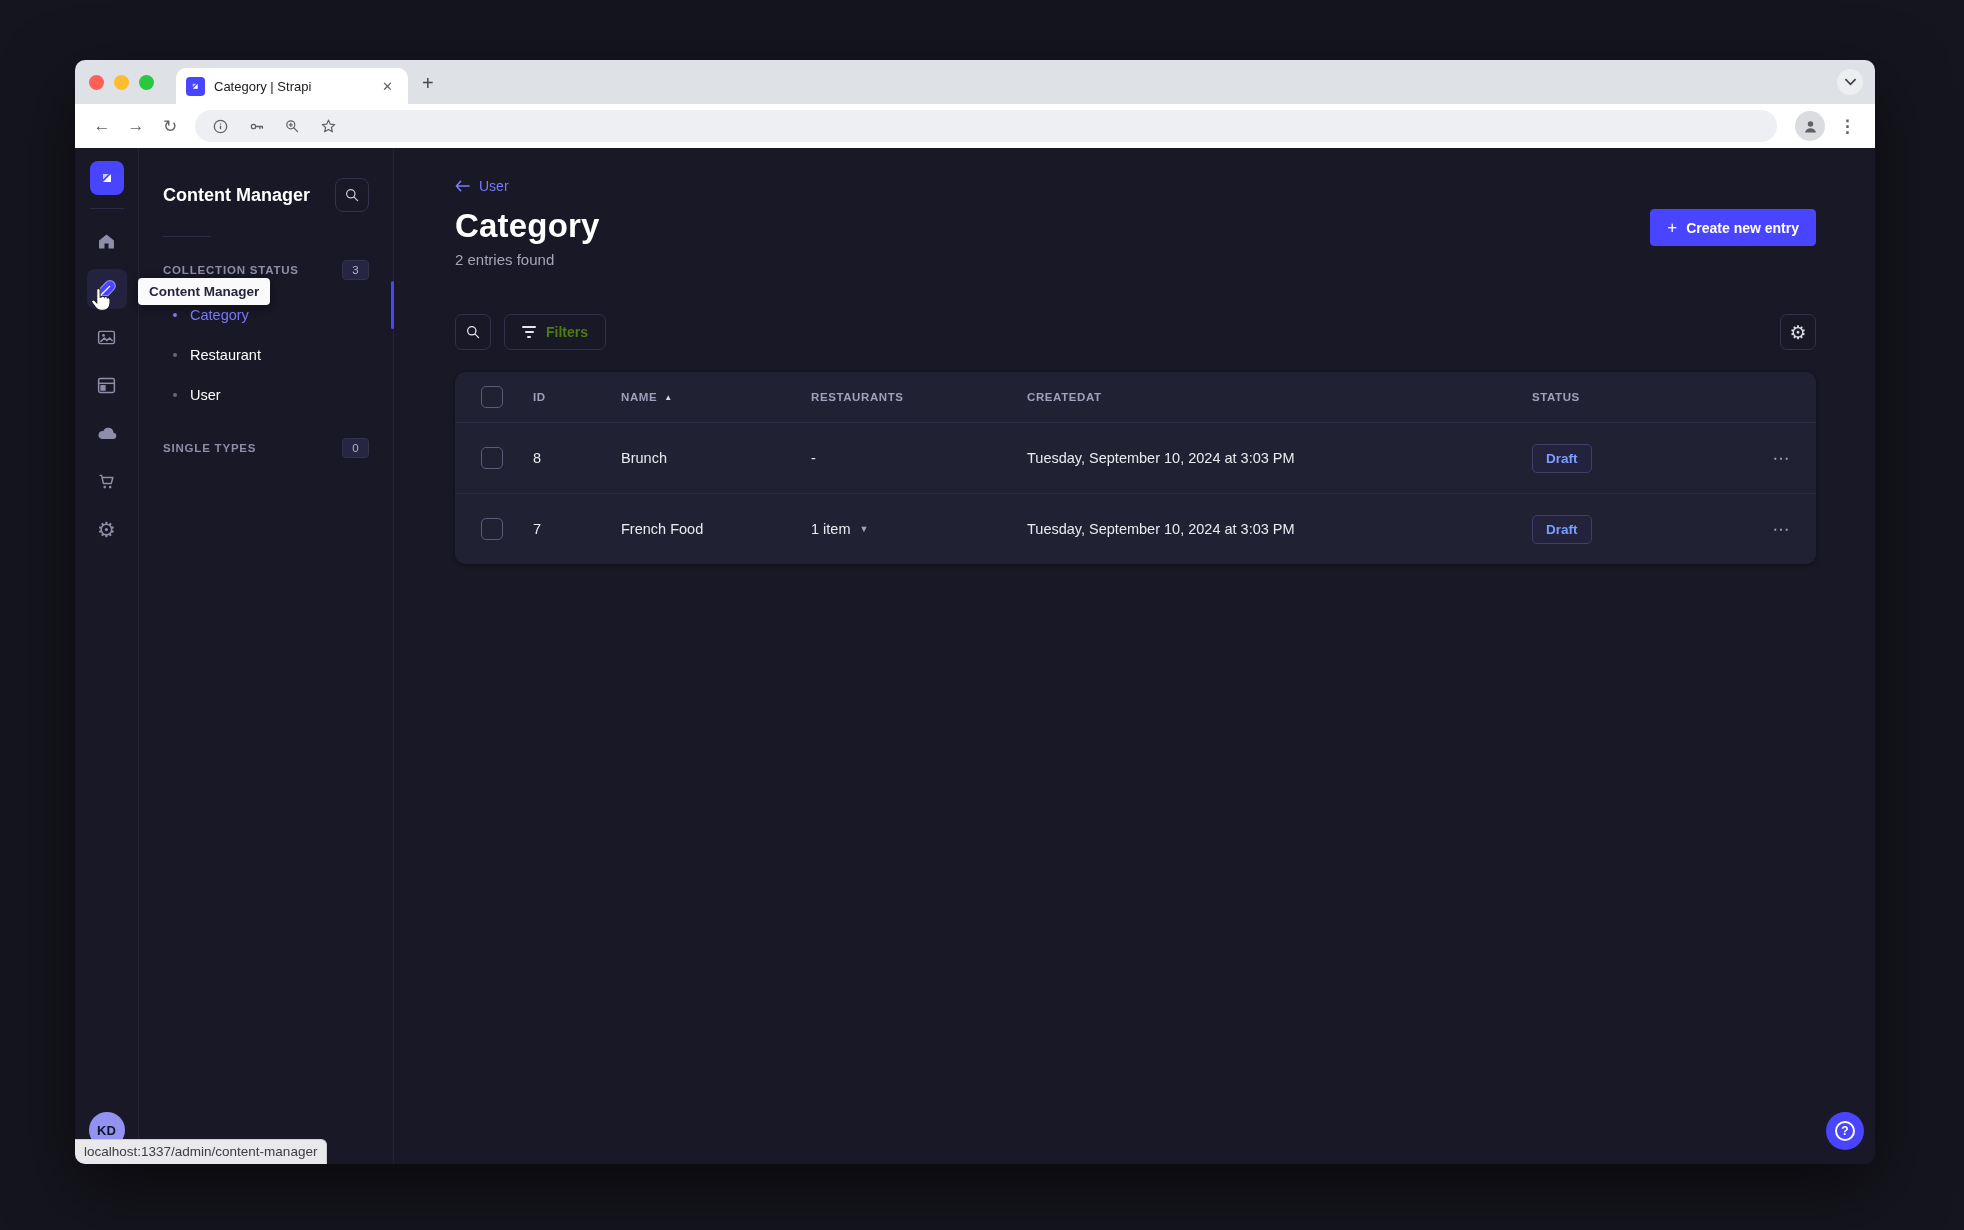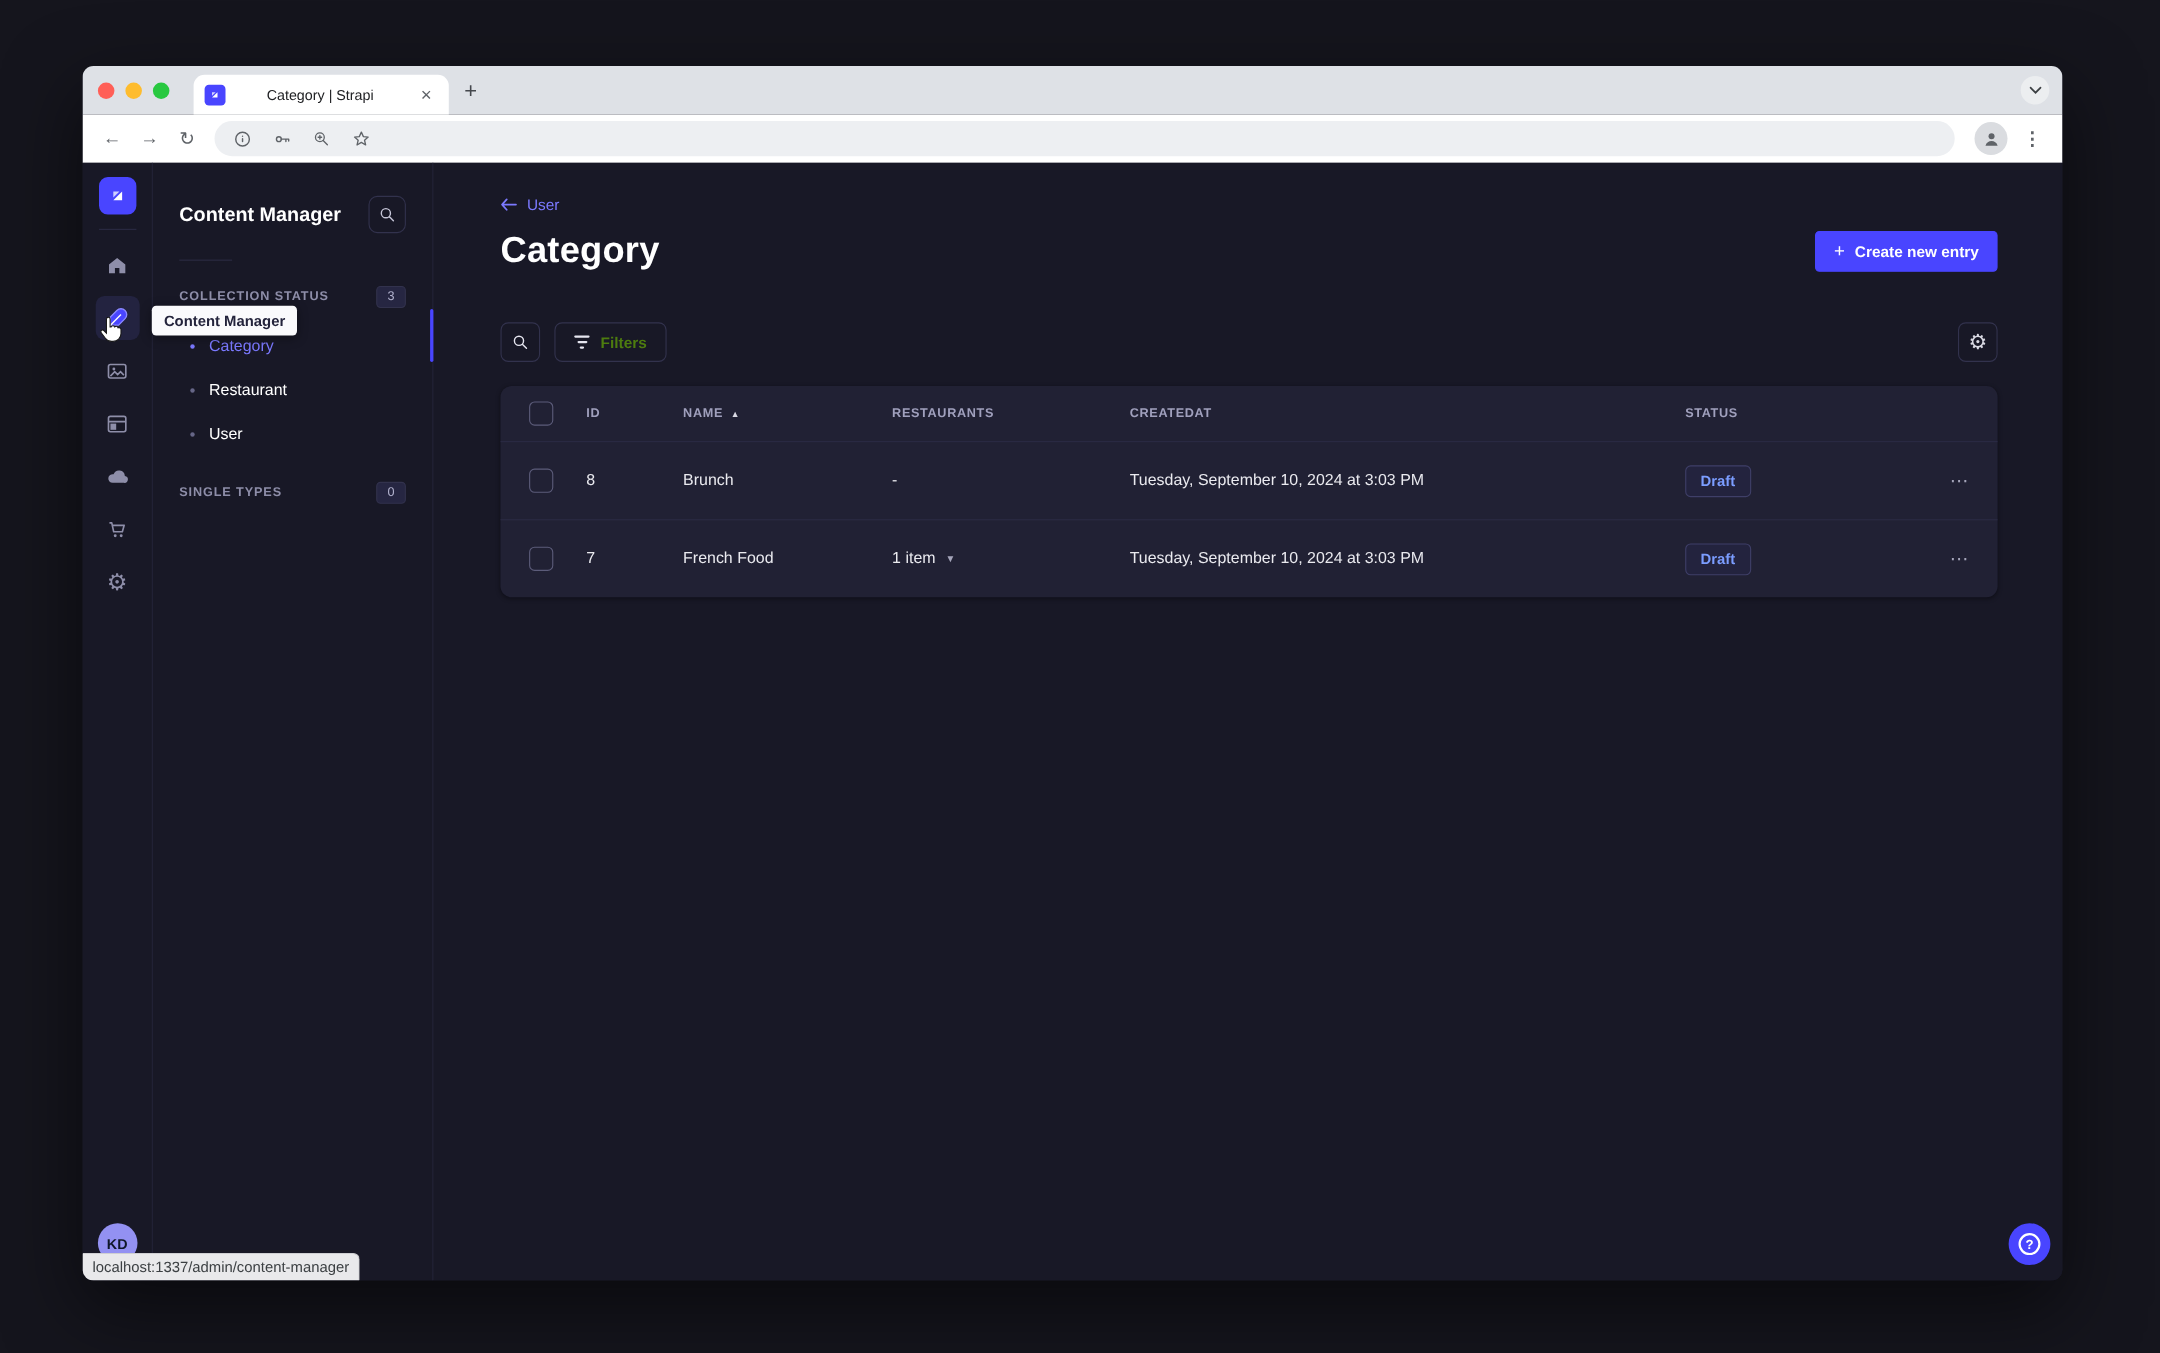--- a/index.html
+++ b/index.html
@@ -9,21 +9,21 @@
     background:#15151d; overflow:hidden;
     font-family:"Liberation Sans", sans-serif;
   }
   
   .window {
     position:absolute; left:75px; top:60px; width:1800px; height:1104px;
     border-radius:10px; overflow:hidden; background:#181826;
     box-shadow:0 25px 70px rgba(0,0,0,.55);
     display:flex; flex-direction:column;
   }
-  .tabstrip { height:44px; background:#dee1e6; display:flex; align-items:flex-end; padding:0 14px; position:relative; flex:none;text-align:center; }
+  .tabstrip { height:44px; background:#dee1e6; display:flex; align-items:flex-end; padding:0 14px; position:relative; flex:none; }
   .lights { display:flex; gap:10px; align-self:center; margin-right:22px; }
   .light { width:15px; height:15px; border-radius:50%; }
   .tab {
     height:36px; width:232px; background:#fff; border-radius:10px 10px 0 0;
     display:flex; align-items:center; gap:9px; padding:0 10px;
   }
   .favicon { width:19px; height:19px; border-radius:4px; background:#4945ff; display:flex; align-items:center; justify-content:center; flex:none; }
   .tab-title { flex:1; font-size:13px; color:#202124; white-space:nowrap; overflow:hidden; }
   .tab-close { font-size:13px; color:#5f6368; padding:2px 5px; border-radius:50%; }
   .newtab { font-size:20px; color:#45484d; margin:0 0 6px 14px; align-self:center; padding-top:8px; }
@@ -304,20 +304,21 @@
             </svg>
           <span>User</span>
         </a>
         <div class="title-row">
           <h1 class="page-title">Category</h1>
           <button class="create-btn">
             <span class="plus-glyph">+</span>
             <span>Create new entry</span>
           </button>
         </div>
+        <div class="subtitle">2 entries found</div>
 
         <div class="controls">
           <button class="icon-btn">
             <svg width="16" height="16" viewBox="0 0 20 20">
                 <circle cx="8.5" cy="8.5" r="5.2" fill="none" stroke="#e6e6f0" stroke-width="1.6"></circle>
                 <line x1="12.6" y1="12.6" x2="17" y2="17" stroke="#e6e6f0" stroke-width="1.6" stroke-linecap="round"></line>
               </svg>
           </button>
           <button class="filters-btn">
             <span class="filter-ic">

